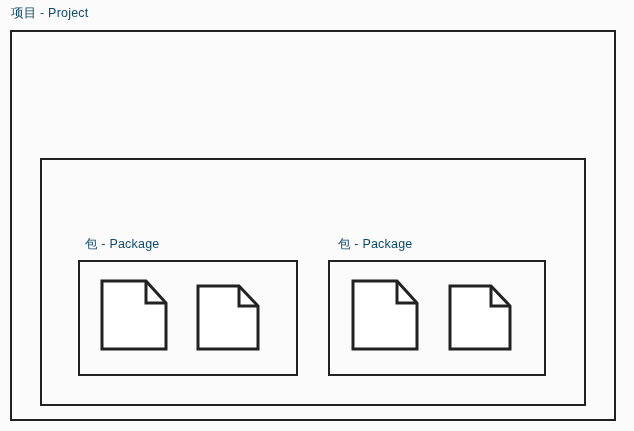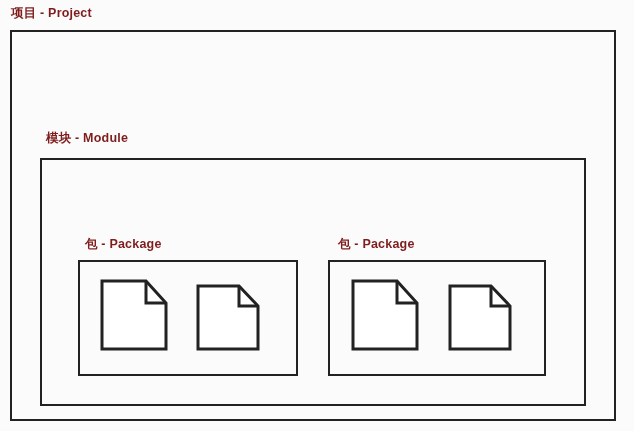--- a/index.html
+++ b/index.html
@@ -19,22 +19,22 @@
     position: absolute;
     left: 0;
     top: 0;
     width: 634px;
     height: 431px;
   }
 
   
   .label {
     position: absolute;
-    font-weight: bold;
-    color: #7f1d1d;
+    font-weight: normal;
+    color: #0c4a6e;
     white-space: nowrap;
     letter-spacing: 0.2px;
   }
   .label-project {
     left: 11px;
     top: 5px;
     font-size: 12.5px;
   }
   .label-module {
     left: 46px;
@@ -102,21 +102,20 @@
 </style>
 </head>
 <body>
 
 <div class="canvas">
 
   <div class="label label-project">项目 - Project</div>
 
   <div class="box box-project"></div>
 
-  <div class="label label-module">模块 - Module</div>
 
   <div class="box box-module"></div>
 
   <div class="label label-package-1">包 - Package</div>
 
   <div class="box box-package-1"></div>
 
   <div class="label label-package-2">包 - Package</div>
 
   <div class="box box-package-2"></div>

